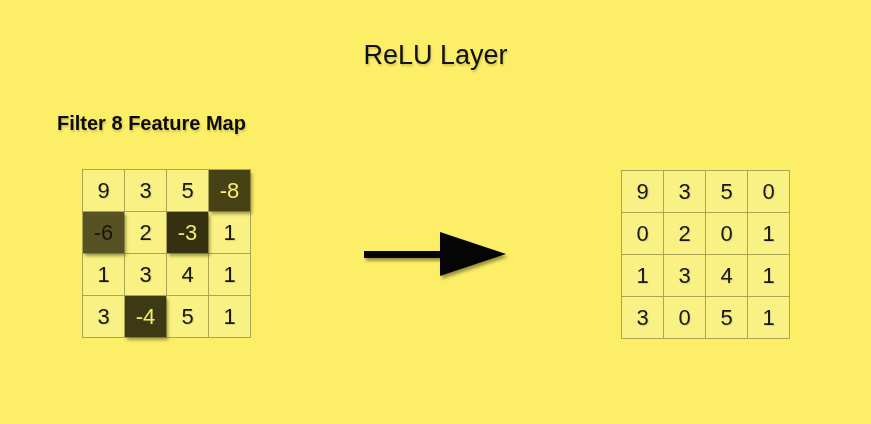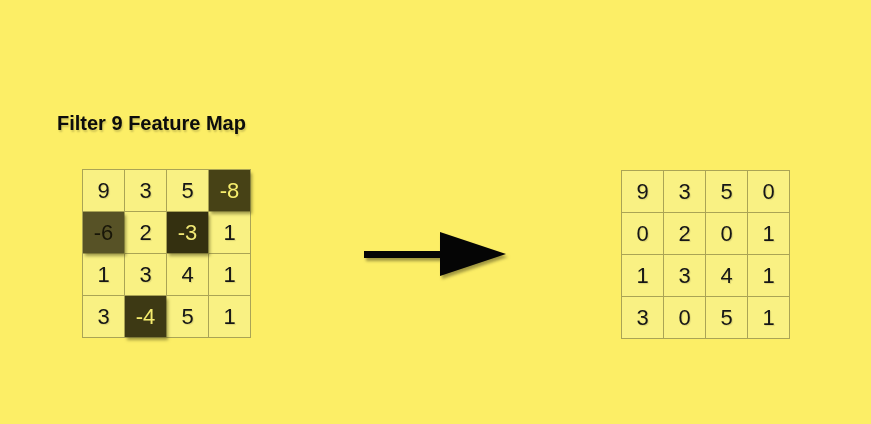--- a/index.html
+++ b/index.html
@@ -80,21 +80,22 @@
     height: 0;
     border-top: 22px solid transparent;
     border-bottom: 22px solid transparent;
     border-left: 66px solid #050505;
   }
 </style>
 </head>
 <body>
 
 <div class="page">
-  <div class="map-label">Filter 9 Feature Map</div>
+  <div class="title">ReLU Layer</div>
+  <div class="map-label">Filter 8 Feature Map</div>
 
   <div class="grid grid-left" id="left-grid">
       <div class="cell">9</div>
       <div class="cell">3</div>
       <div class="cell">5</div>
       <div class="cell dark" style="background: rgb(71, 66, 22); color: rgb(247, 238, 109);">-8</div>
       <div class="cell dark" style="background: rgb(87, 82, 38); color: rgb(24, 22, 8);">-6</div>
       <div class="cell">2</div>
       <div class="cell dark" style="background: rgb(52, 48, 16); color: rgb(242, 233, 117);">-3</div>
       <div class="cell">1</div>

